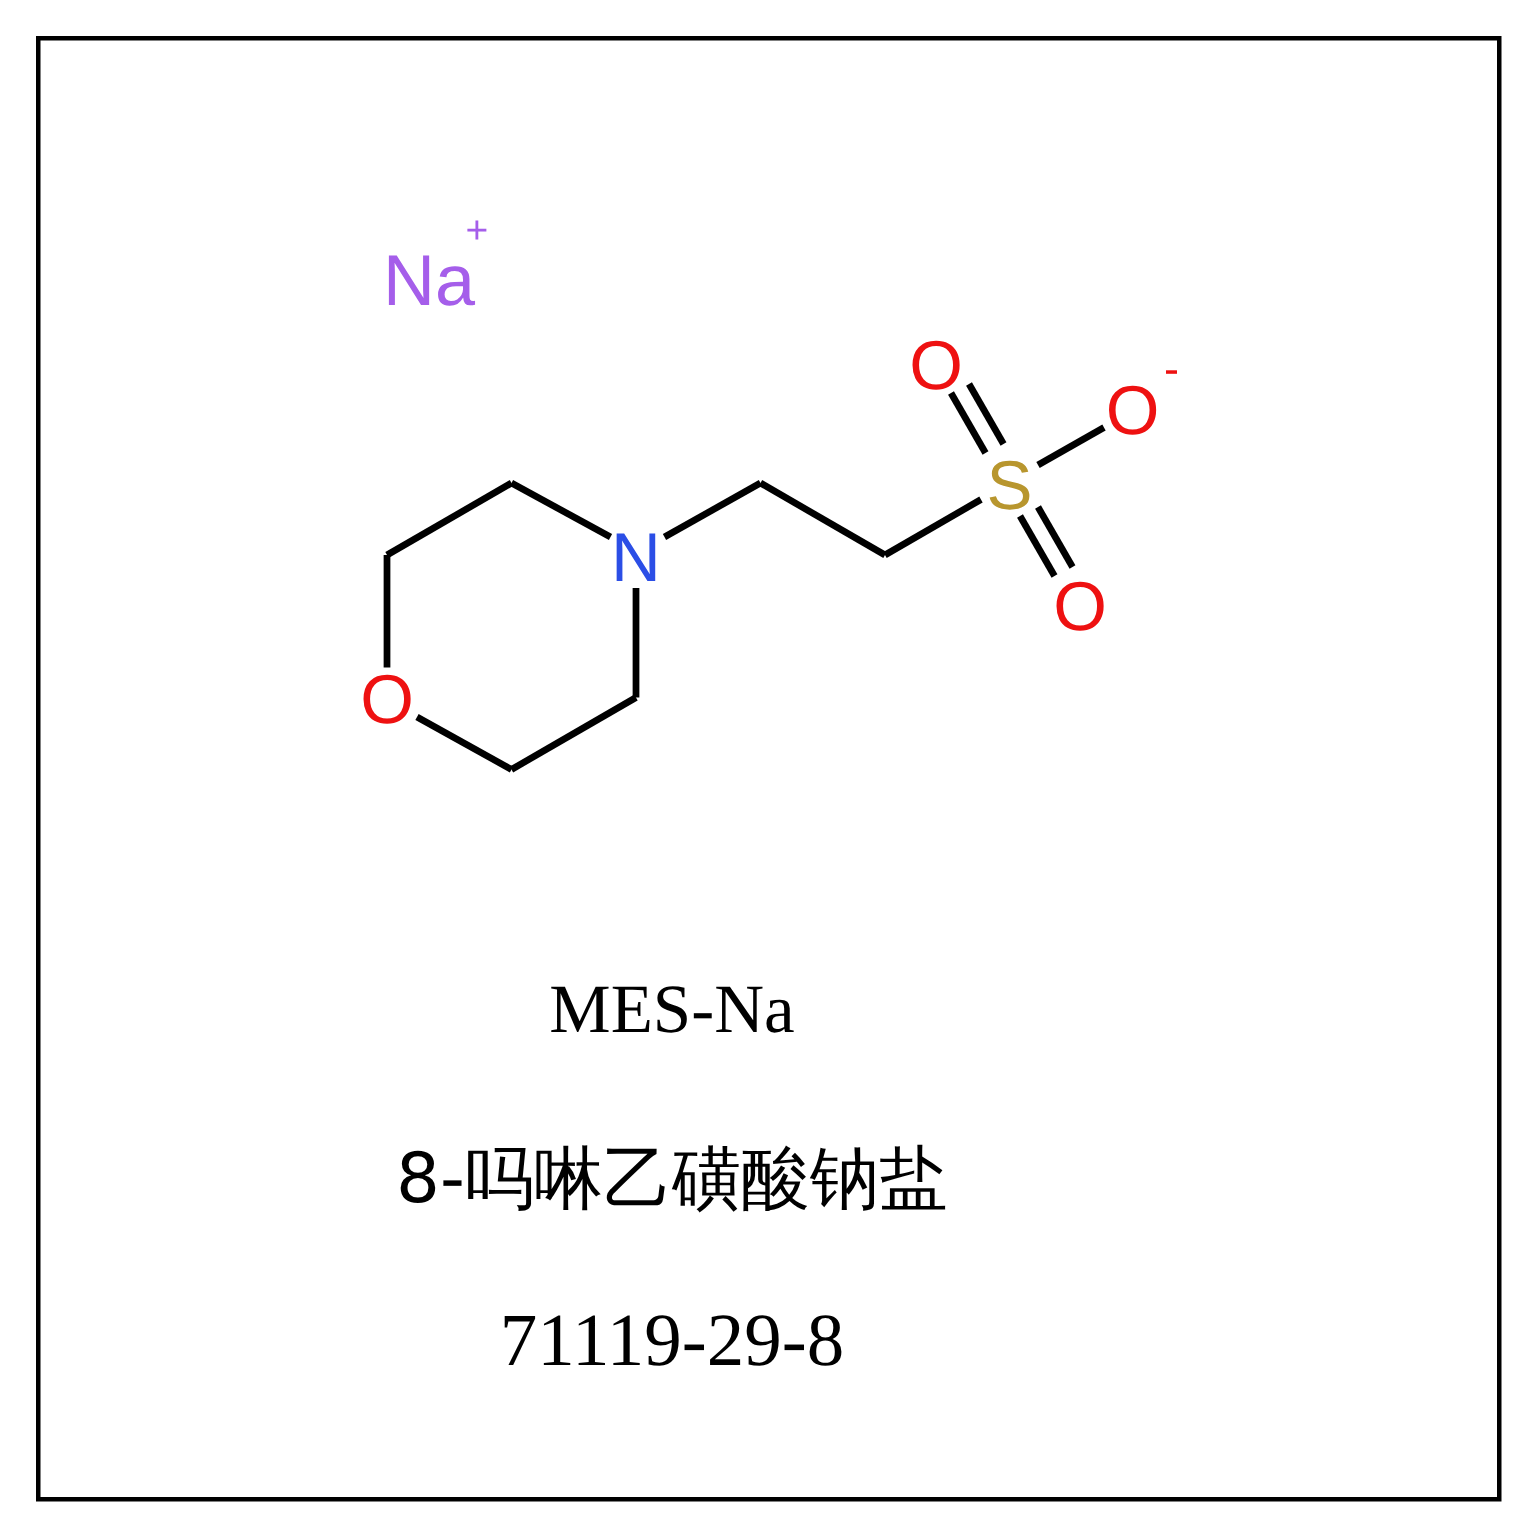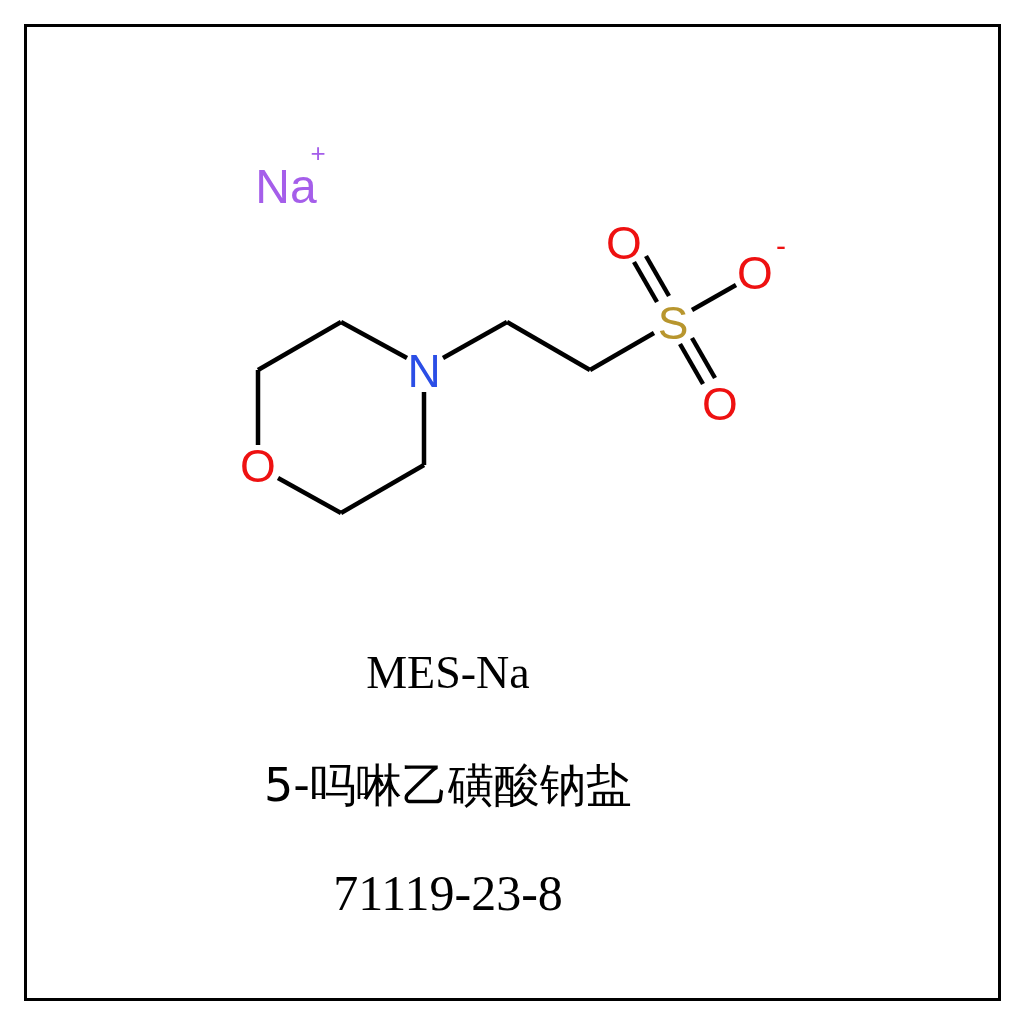--- a/index.html
+++ b/index.html
@@ -93,14 +93,14 @@
 
     <text x="673" y="339" fill="#b8962e">S</text>
     <text x="624" y="259" fill="#ee1111">O</text>
     <text x="755" y="289" fill="#ee1111">O</text>
     <text x="781" y="256" fill="#ee1111" font-size="30">-</text>
     <text x="720" y="420" fill="#ee1111">O</text>
   </g>
 </svg>
 
 <div class="caption name-en">MES-Na</div>
-<div class="caption name-cn">5-吗啉乙磺酸钠盐</div>
-<div class="caption cas">71119-23-8</div>
+<div class="caption name-cn">8-吗啉乙磺酸钠盐</div>
+<div class="caption cas">71119-29-8</div>
 
 </body></html>

